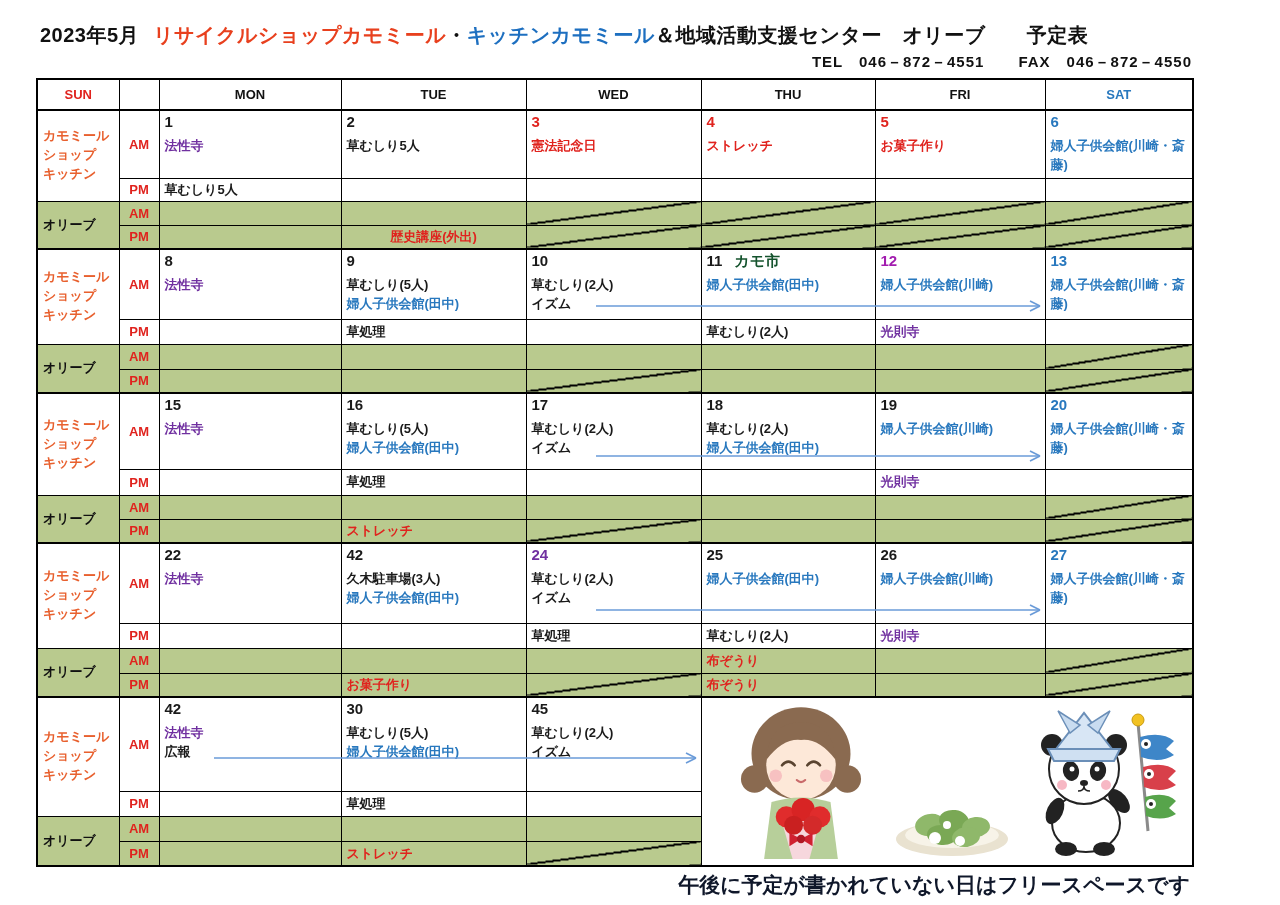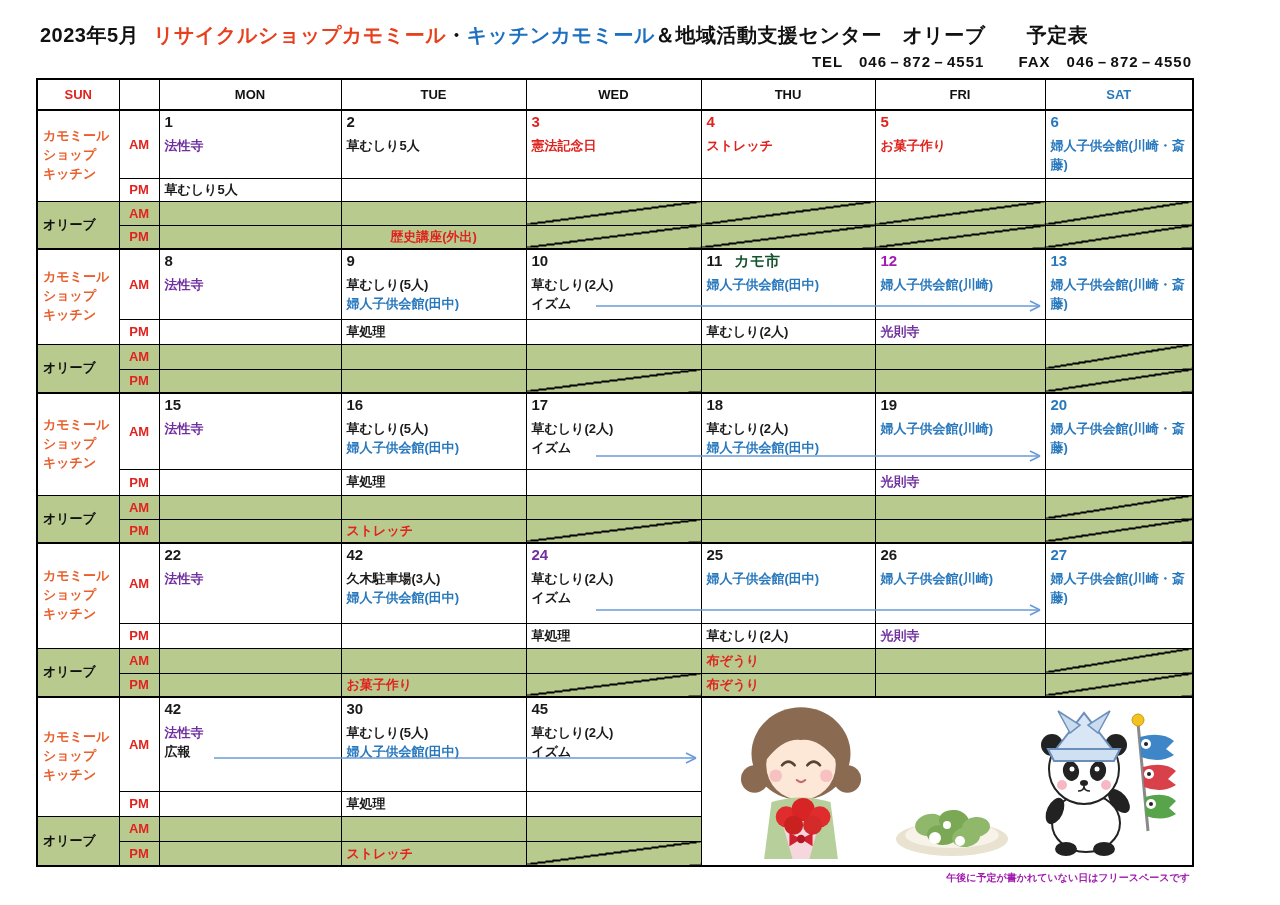--- a/index.html
+++ b/index.html
@@ -74,21 +74,21 @@
   td.art-cell { vertical-align: bottom; background: #fff; padding: 0; }
   .art-strip {
     display: flex; align-items: flex-end; justify-content: space-between;
     padding: 2px 14px 6px 20px; height: 100%;
   }
 
   .arrow-overlay { position: absolute; left: 0; top: 0; pointer-events: none; }
 
   .footnote {
     position: absolute; top: 871px; right: 90px;
-    font-size: 10px; font-weight: bold; color: #a21caf;
+    font-size: 21px; font-weight: bold; color: #0f172a;
     white-space: nowrap;
   }
 </style>
 </head>
 <body>
 
 <div class="page-title">
   <span>2023年5月</span><span class="t-shop">リサイクルショップカモミール</span><span class="t-sep">・</span><span class="t-kitchen">キッチンカモミール</span><span class="t-suffix">＆地域活動支援センター　オリーブ　　予定表</span>
 </div>
 

